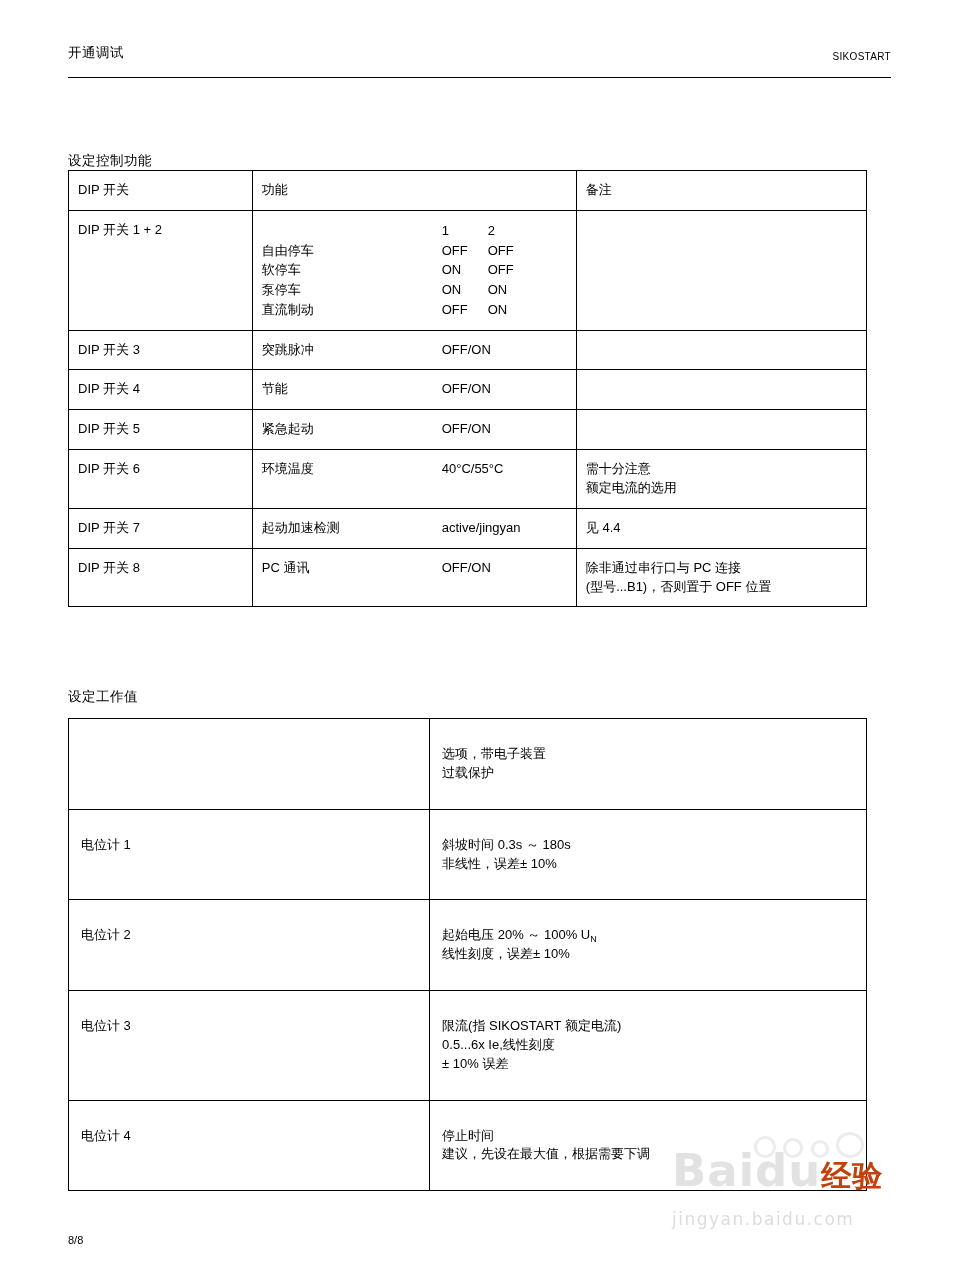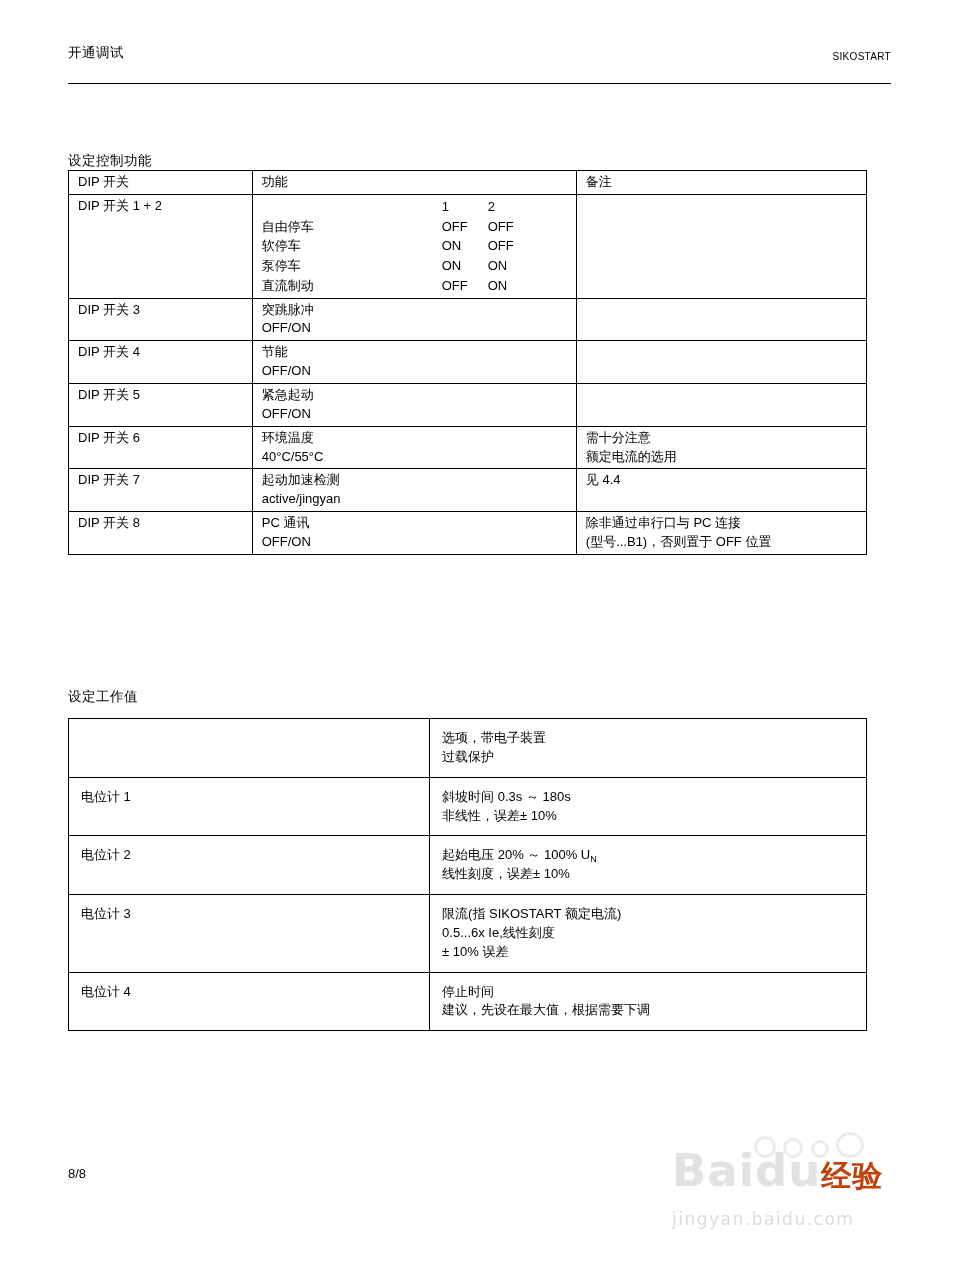--- a/index.html
+++ b/index.html
@@ -25,21 +25,21 @@
   
   .header {
     position: absolute;
     left: 68px;
     top: 44px;
     width: 823px;
     display: flex;
     justify-content: space-between;
     align-items: flex-end;
     font-size: 13px;
-    padding-bottom: 21px;
+    padding-bottom: 15px;
     border-bottom: 1px solid #000;
   }
   .header-left {
     font-size: 13.5px;
     letter-spacing: 0.5px;
   }
   .header-right {
     font-size: 10px;
     letter-spacing: 0.3px;
   }
@@ -55,21 +55,21 @@
 
   
   table {
     border-collapse: collapse;
     position: absolute;
     font-size: 13px;
   }
   table td {
     border: 1px solid #000;
     vertical-align: top;
-    padding: 2px 9px;
+    padding: 10px 9px;
     line-height: 1.45;
   }
 
   
   #table-dip {
     left: 68px;
     top: 170px;
     width: 799px;
   }
   #table-dip td.col-sw  { width: 186px; }
@@ -79,48 +79,47 @@
   .fn-grid {
     display: grid;
     grid-template-columns: 180px 46px 46px;
     row-gap: 0px;
     line-height: 1.52;
   }
   .fn-grid .c { text-align: left; }
   .fn-head .c { }
   .fn-inline {
     display: flex;
-    flex-direction: column;
   }
   .fn-inline .lbl { width: 180px; }
   .fn-inline .val { }
 
   .nowrap { white-space: nowrap; }
 
   
   #table-pot {
     left: 68px;
     top: 718px;
     width: 799px;
   }
   #table-pot td.col-name { width: 360px; }
   #table-pot td.col-desc { width: 437px; }
-  #table-pot td { padding: 10px 12px; }
+  #table-pot td { padding: 26px 12px; }
   .pot-name { padding-left: 38px; }
   .pot-pad-top { padding-top: 20px; padding-bottom: 20px; }
   .pot-desc { padding-left: 52px; }
 
   sub { font-size: 9px; vertical-align: baseline; position: relative; top: 3px; }
 
   
   .footer {
     position: absolute;
     left: 68px;
-    top: 1166px;
-    font-size: 13px;
+    top: 1234px;
+    font-size: 11px;
   }
 
   
   .watermark {
     position: absolute;
     left: 672px;
     top: 1148px;
     width: 270px;
     height: 96px;
     pointer-events: none;

